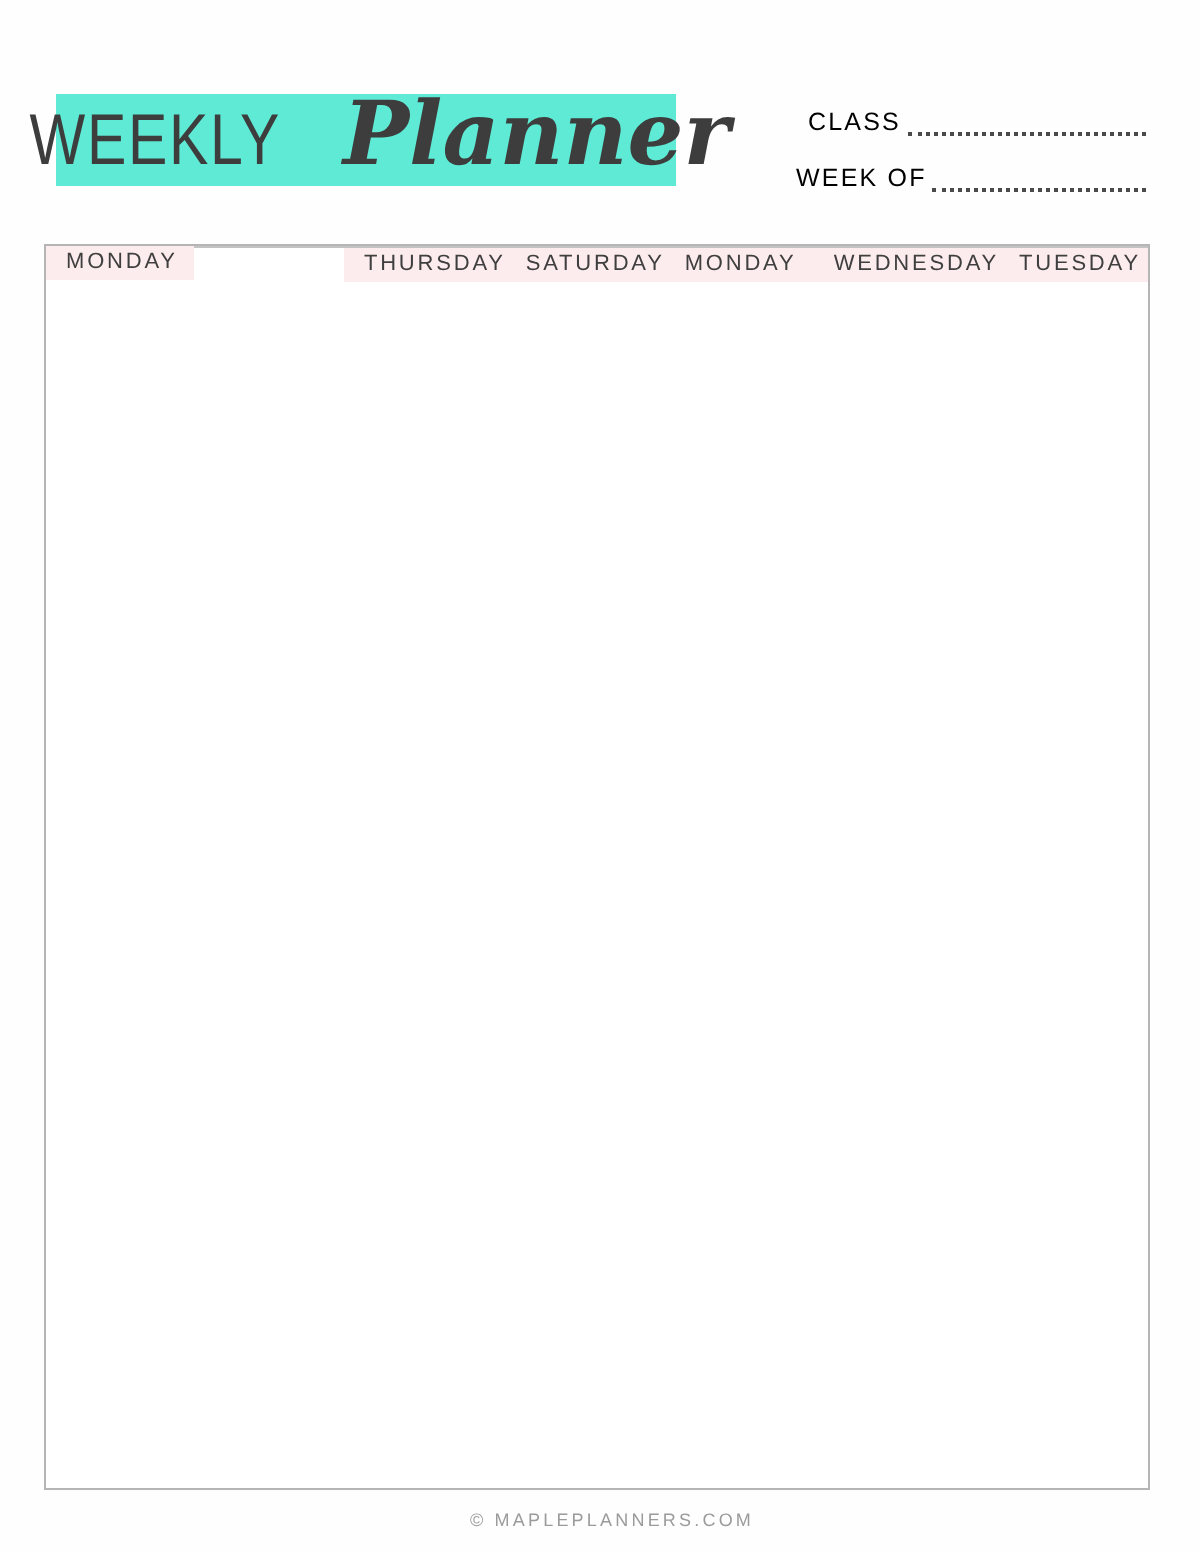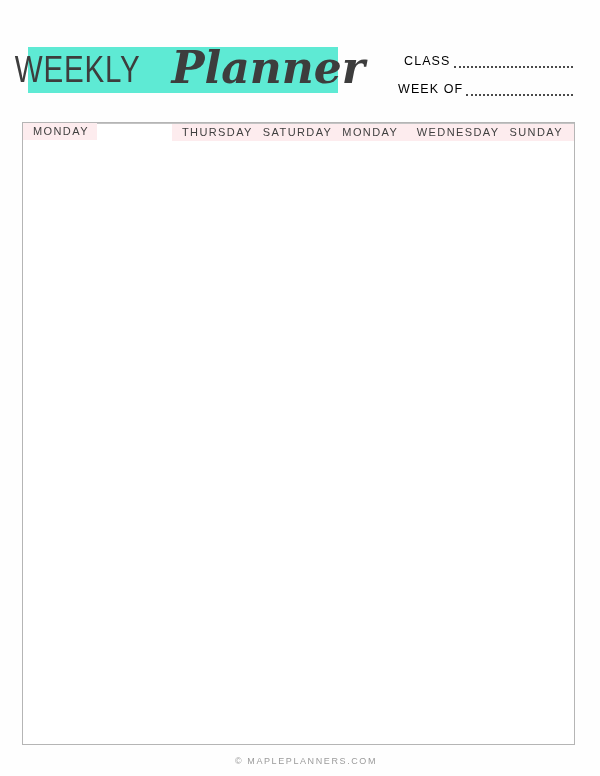--- a/index.html
+++ b/index.html
@@ -189,21 +189,21 @@
 
     <div class="day-row">
       <div class="day-header">
         <span class="day-label">WEDNESDAY</span>
       </div>
       <div class="day-content"></div>
     </div>
 
     <div class="day-row">
       <div class="day-header">
-        <span class="day-label">SUNDAY</span>
+        <span class="day-label">TUESDAY</span>
       </div>
       <div class="day-content"></div>
     </div>
 
   </div>
 
   <div class="footer">
     <span class="footer-text">© MAPLEPLANNERS.COM</span>
   </div>
 

